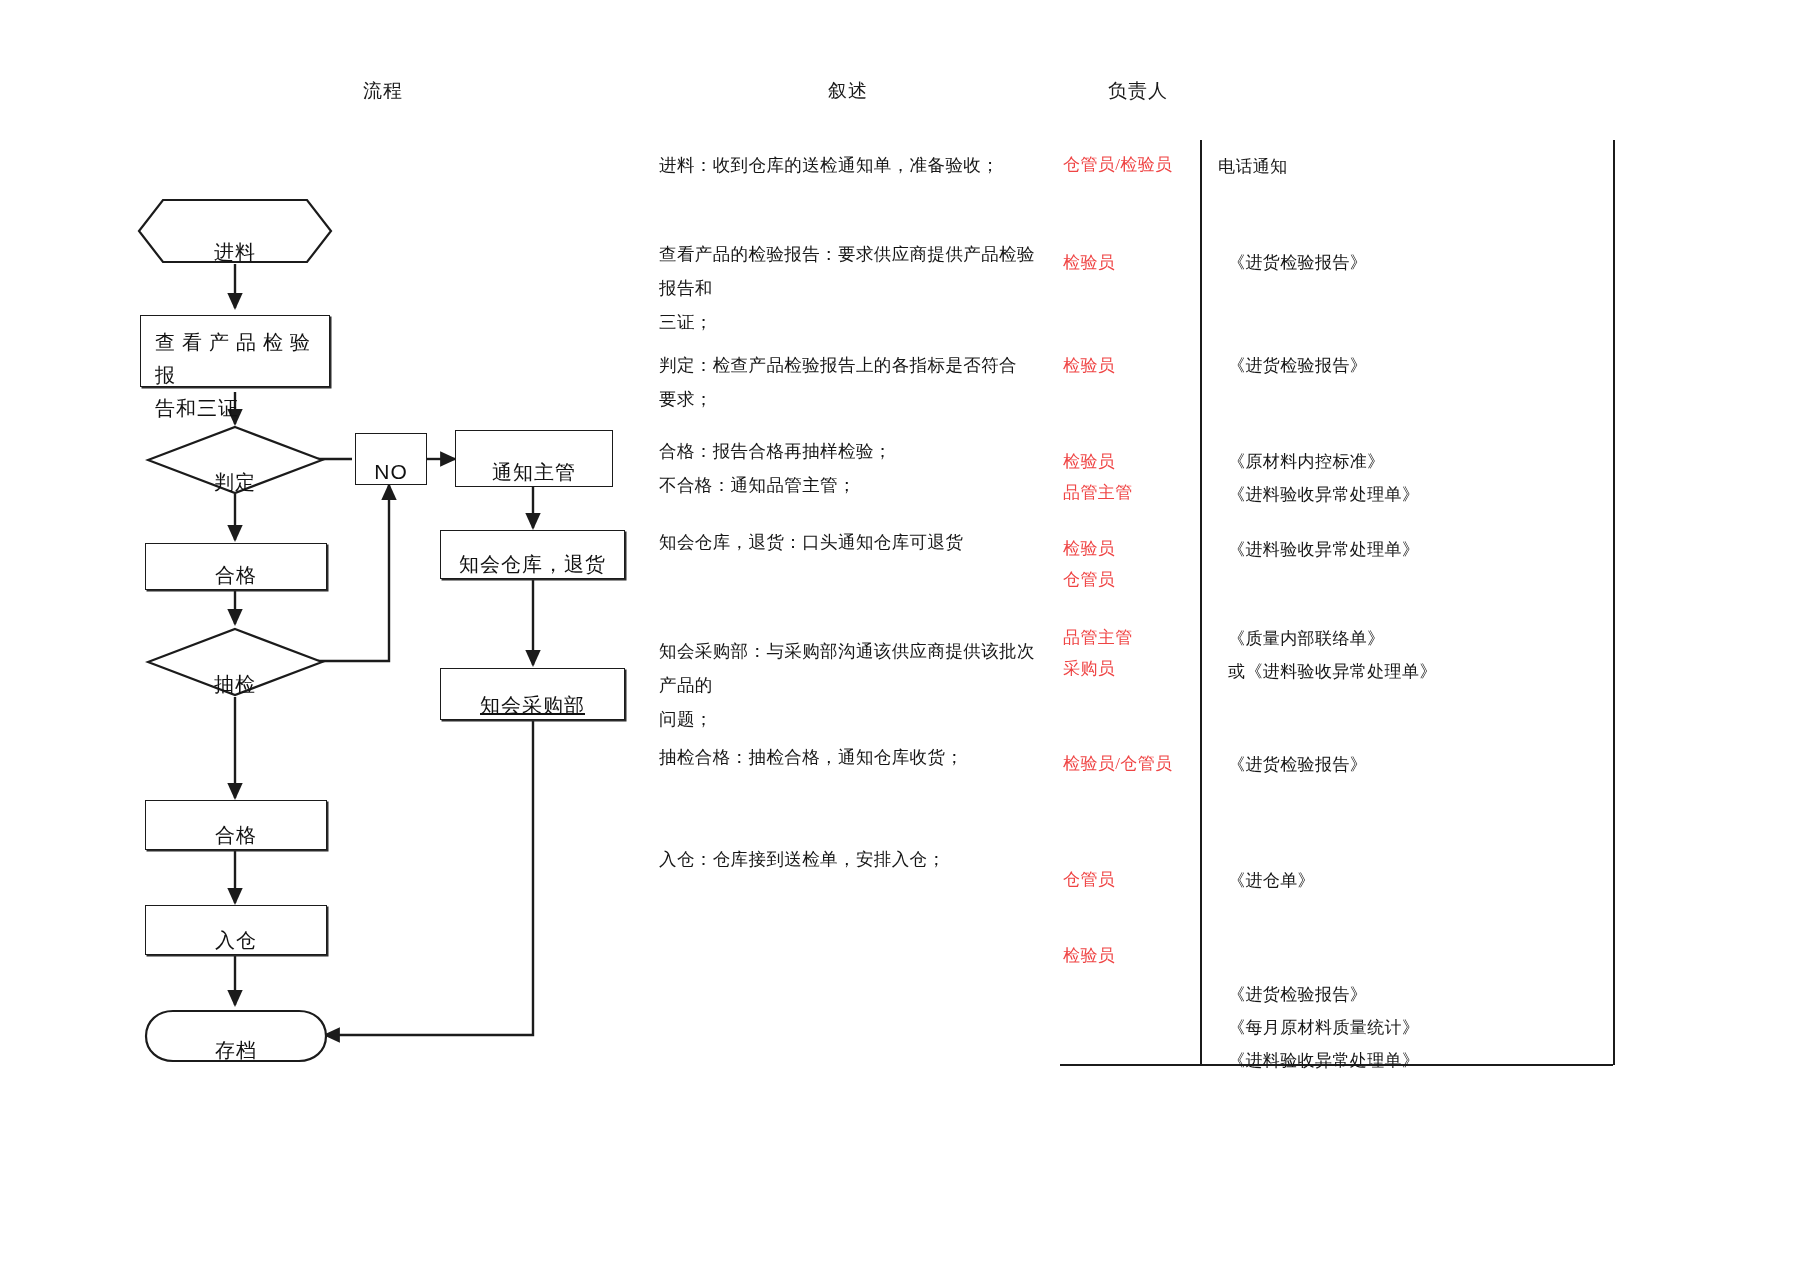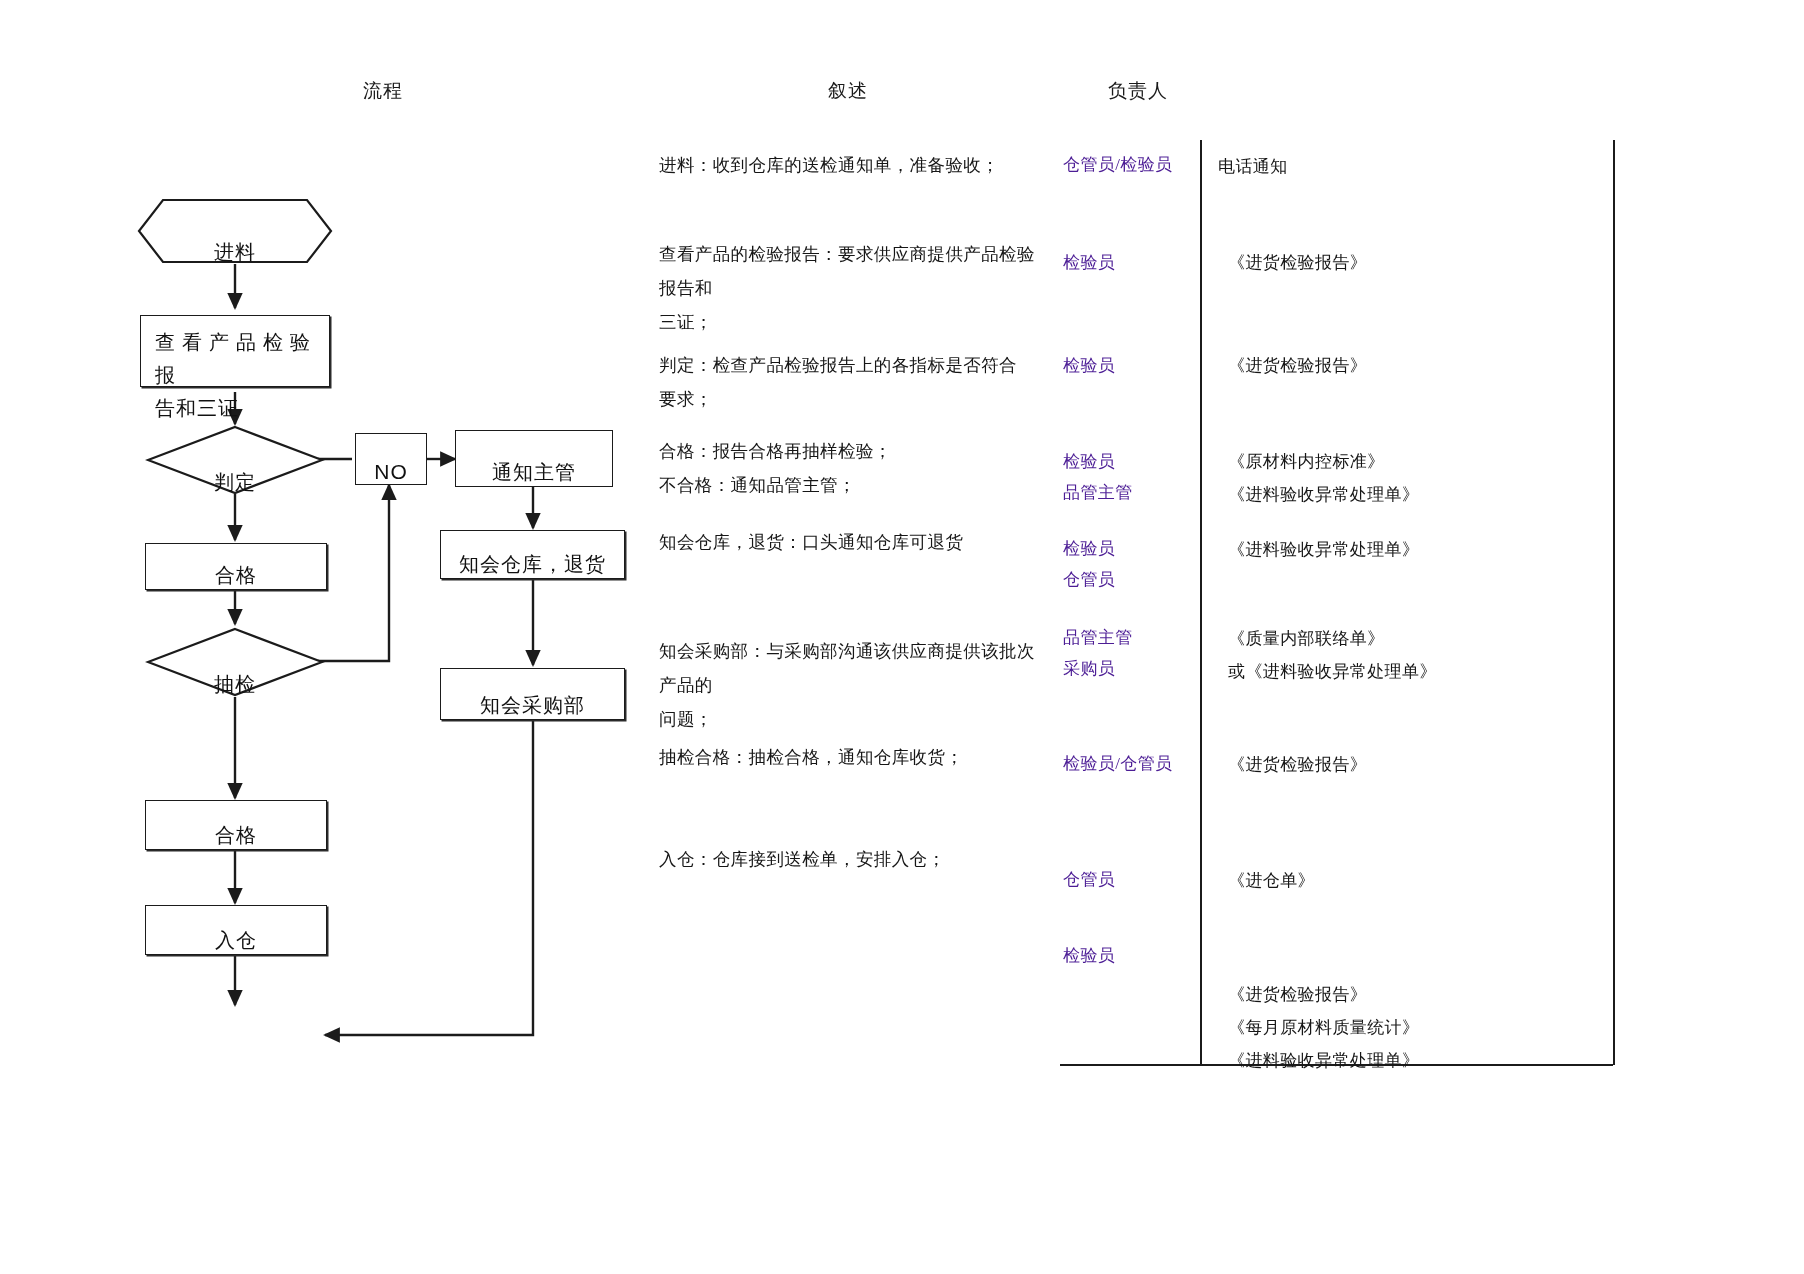--- a/index.html
+++ b/index.html
@@ -92,21 +92,21 @@
     font-size: 17.5px;
     line-height: 34px;
     color: #161616;
     white-space: pre-line;
     letter-spacing: 0.4px;
   }
   .owner-cell {
     position: absolute;
     font-size: 17px;
     line-height: 31px;
-    color: #4c1d95;
+    color: #ef4444;
     white-space: pre-line;
     letter-spacing: 0.4px;
   }
   .doc-cell {
     position: absolute;
     font-size: 17px;
     line-height: 33px;
     color: #161616;
     white-space: pre-line;
     letter-spacing: 0.4px;
@@ -204,32 +204,38 @@
     <span>知会仓库，退货</span>
   </div>
 
   <div class="node node-diamond" style="left:145px; top:626px; width:180px; height:72px;">
     <svg width="180" height="72" viewBox="0 0 180 72" xmlns="http://www.w3.org/2000/svg">
       <polygon points="90,3 177,36 90,69 3,36" fill="#ffffff" stroke="#1b1b1b" stroke-width="2.2"></polygon>
     </svg>
     <span class="dia-label">抽检</span>
   </div>
 
-  <div class="node node-rect" style="left:440px; top:668px; width:185px; height:52px;">
+  <div class="node node-rect" style="left:440px; top:668px; width:185px; height:52px;text-decoration:underline;">
     <span>知会采购部</span>
   </div>
 
   <div class="node node-rect" style="left:145px; top:800px; width:182px; height:50px;">
     <span>合格</span>
   </div>
 
   <div class="node node-rect" style="left:145px; top:905px; width:182px; height:50px;">
     <span>入仓</span>
   </div>
 
+  <div class="node node-term" style="left:143px; top:1008px; width:186px; height:56px;">
+    <svg width="186" height="56" viewBox="0 0 186 56" xmlns="http://www.w3.org/2000/svg">
+      <path d="M3,28 C3,13 15,3 30,3 L156,3 C171,3 183,13 183,28 C183,43 171,53 156,53 L30,53 C15,53 3,43 3,28 Z" fill="#ffffff" stroke="#1b1b1b" stroke-width="2.2"></path>
+    </svg>
+    <span class="term-label">存档</span>
+  </div>
 
   <div class="rule-v" style="left:1200px; top:140px; height:925px;"></div>
   <div class="rule-v" style="left:1613px; top:140px; height:925px;"></div>
   <div class="rule-h" style="left:1060px; top:1064px; width:553px;"></div>
 
   <div class="desc-cell" style="left:659px; top:148px; width:390px;">进料：收到仓库的送检通知单，准备验收；</div>
   <div class="desc-cell" style="left:659px; top:237px; width:390px;">查看产品的检验报告：要求供应商提供产品检验报告和
 三证；</div>
   <div class="desc-cell" style="left:659px; top:348px; width:390px;">判定：检查产品检验报告上的各指标是否符合
 要求；</div>

